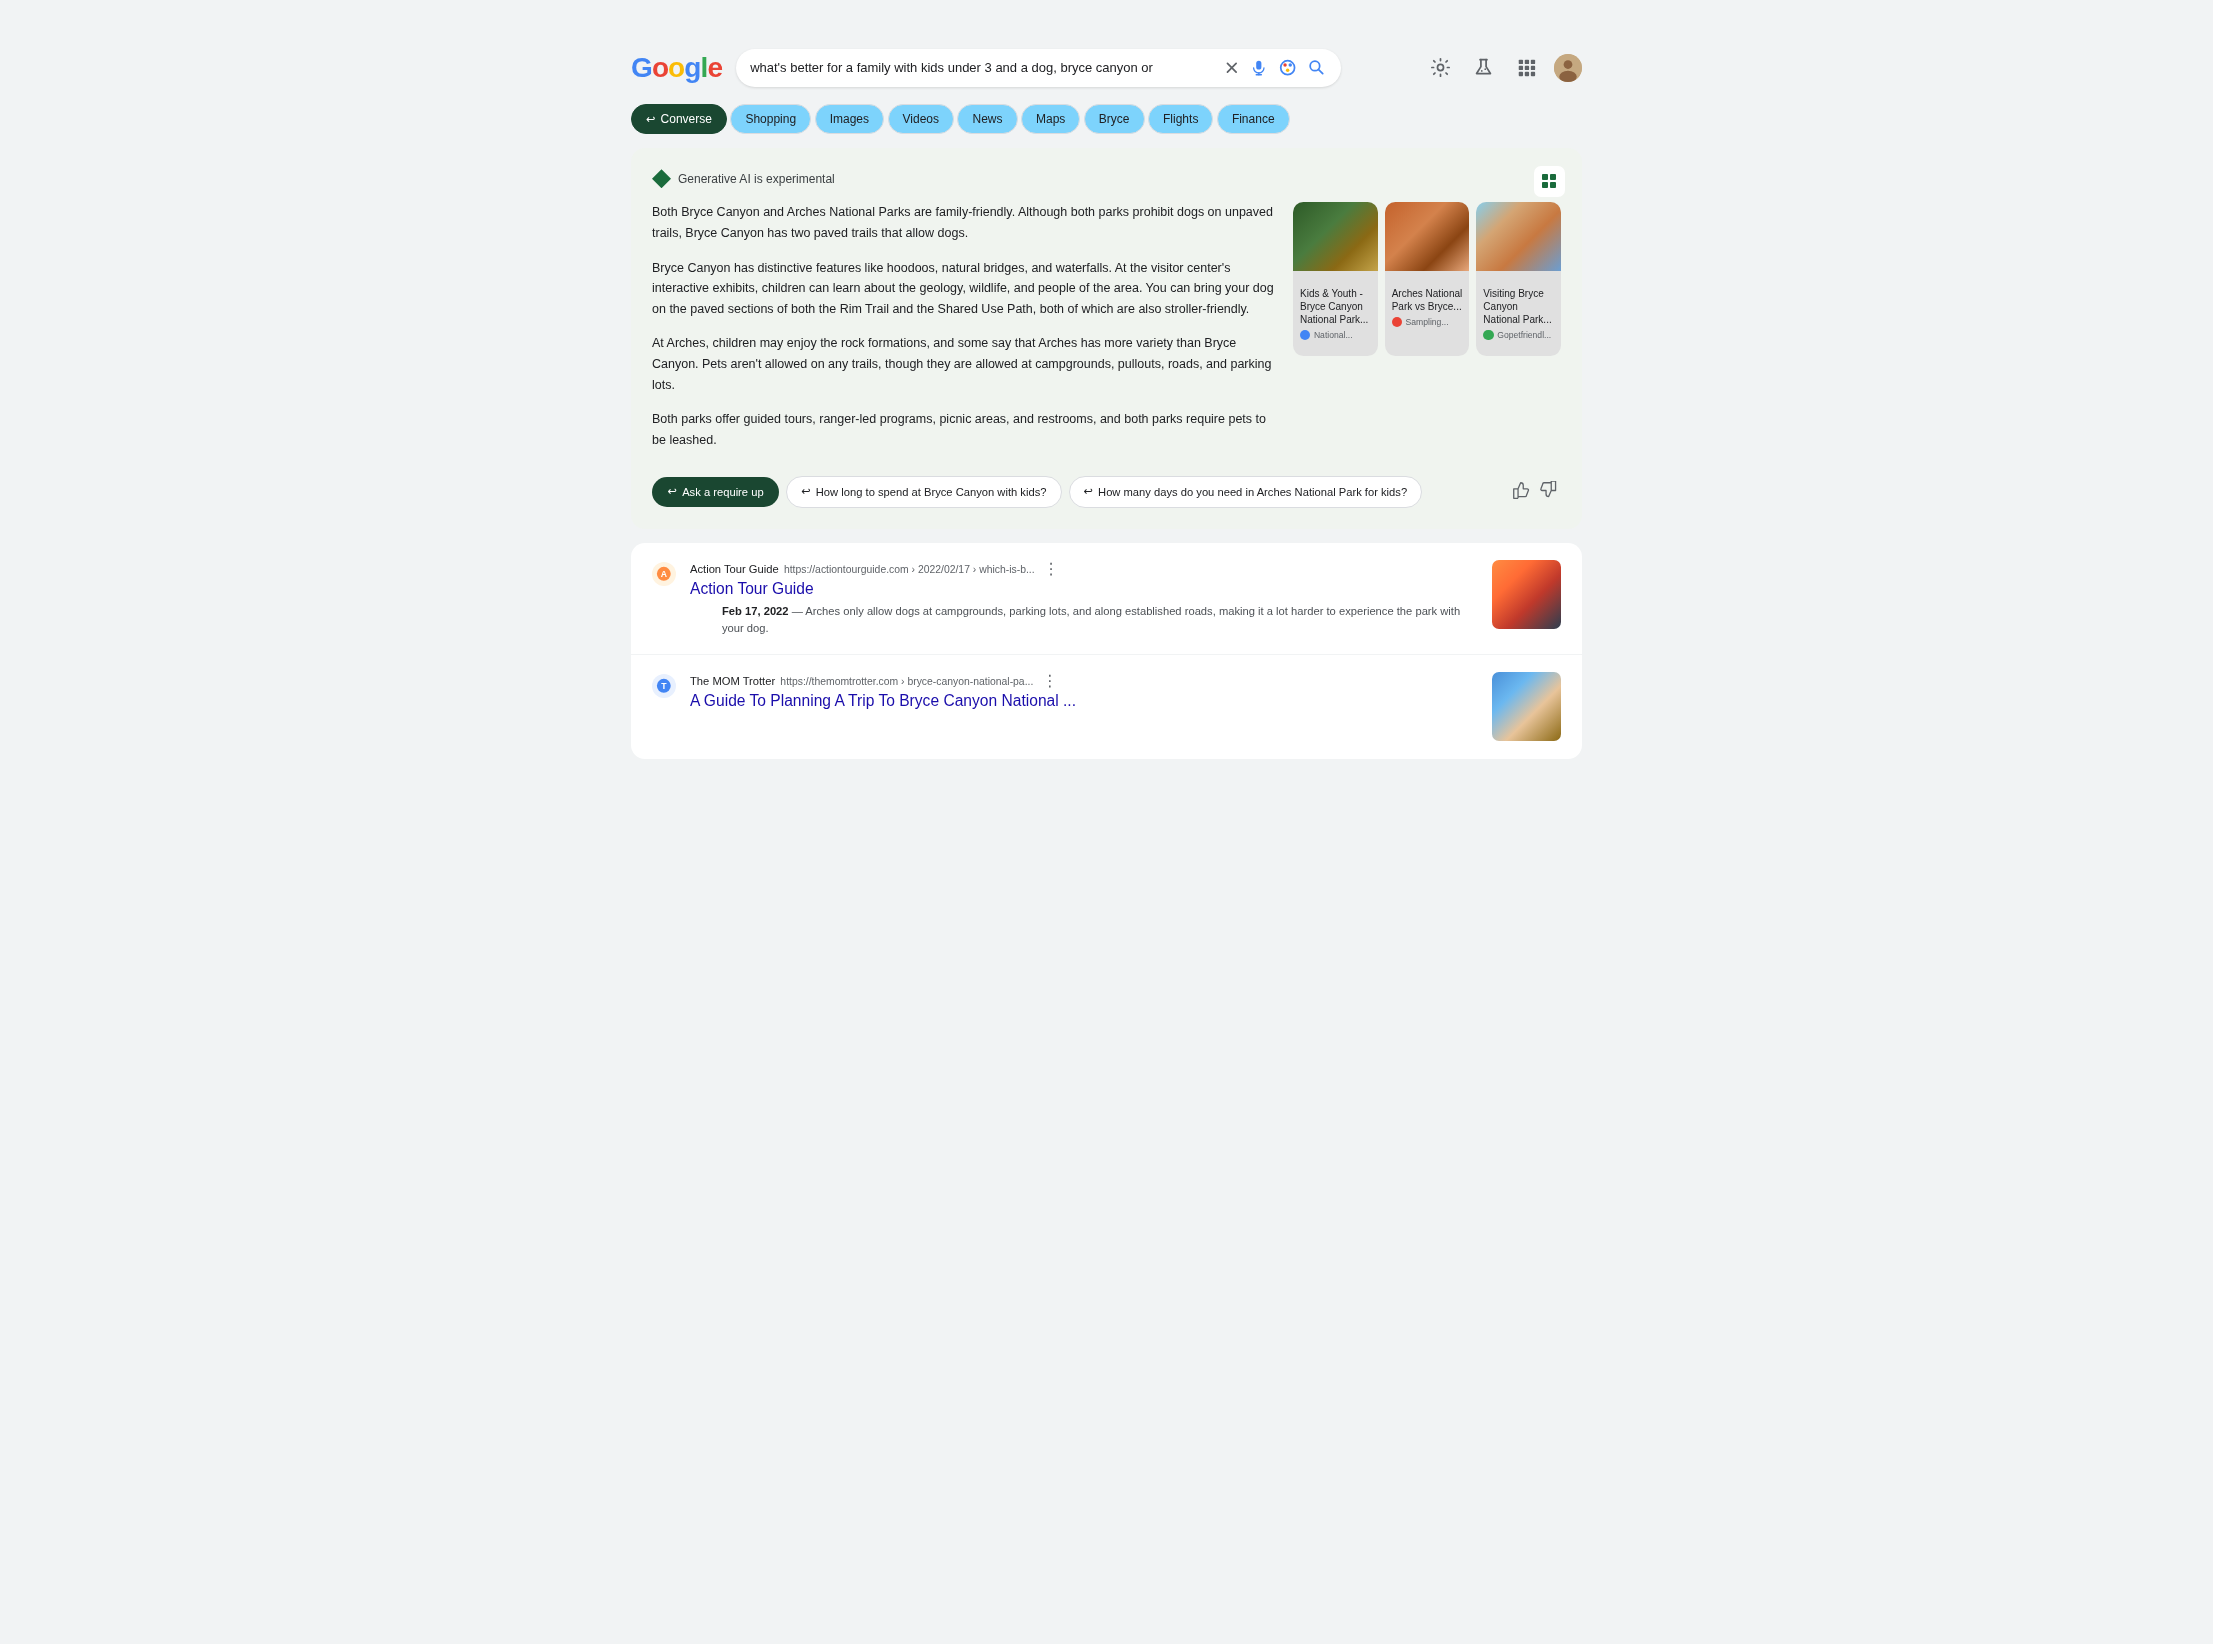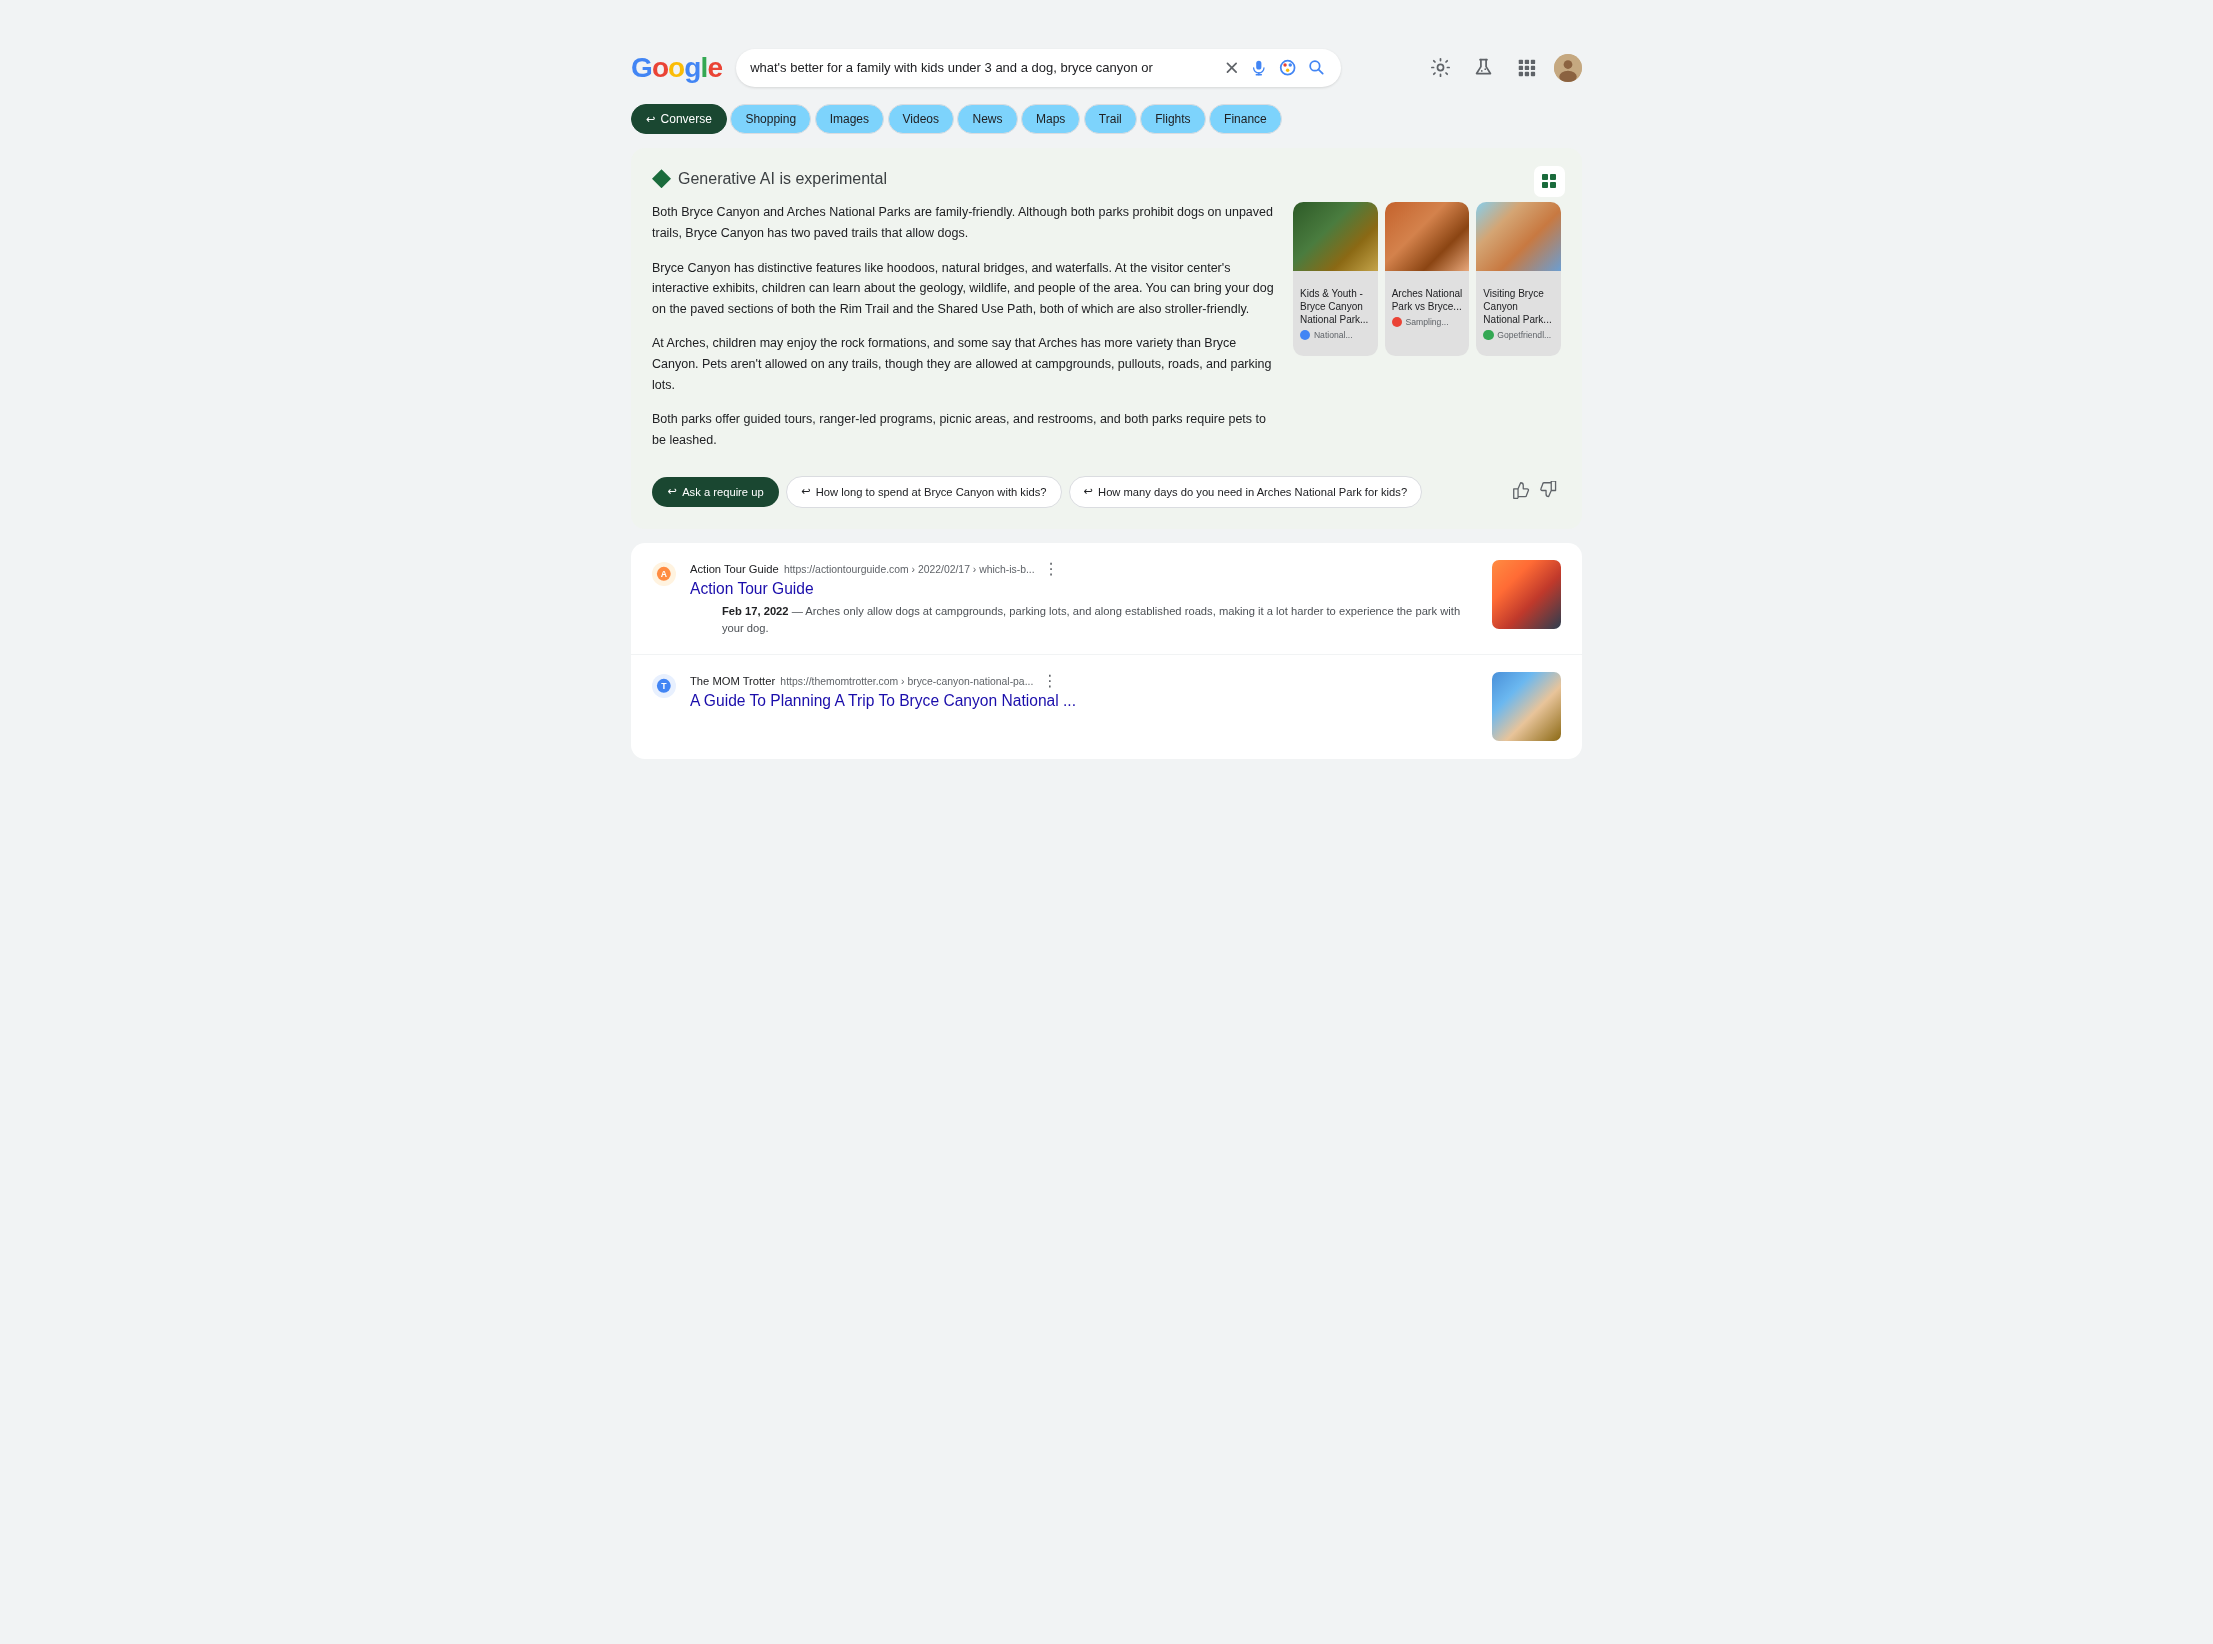--- a/index.html
+++ b/index.html
@@ -148,21 +148,21 @@
       margin-bottom: 14px;
     }
     .ai-diamond {
       width: 19px;
       height: 19px;
       background: #1a6b3c;
       clip-path: polygon(50% 0%, 100% 50%, 50% 100%, 0% 50%);
       flex-shrink: 0;
     }
     .ai-label {
-      font-size: 16px;
+      font-size: 12px;
       color: #3c4043;
     }
     .ai-grid-btn {
       position: absolute;
       top: 17.3px;
       right: 17.3px;
       background: #fff;
       border: none;
       border-radius: 7px;
       width: 31px;
@@ -487,21 +487,21 @@
     <button class="nav-tab">
       <span>Videos</span>
     </button>
     <button class="nav-tab">
       <span>News</span>
     </button>
     <button class="nav-tab">
       <span>Maps</span>
     </button>
     <button class="nav-tab">
-      <span>Trail</span>
+      <span>Bryce</span>
     </button>
     <button class="nav-tab">
       <span>Flights</span>
     </button>
     <button class="nav-tab">
       <span>Finance</span>
     </button>
   </div>
 
   <div class="main-content">

